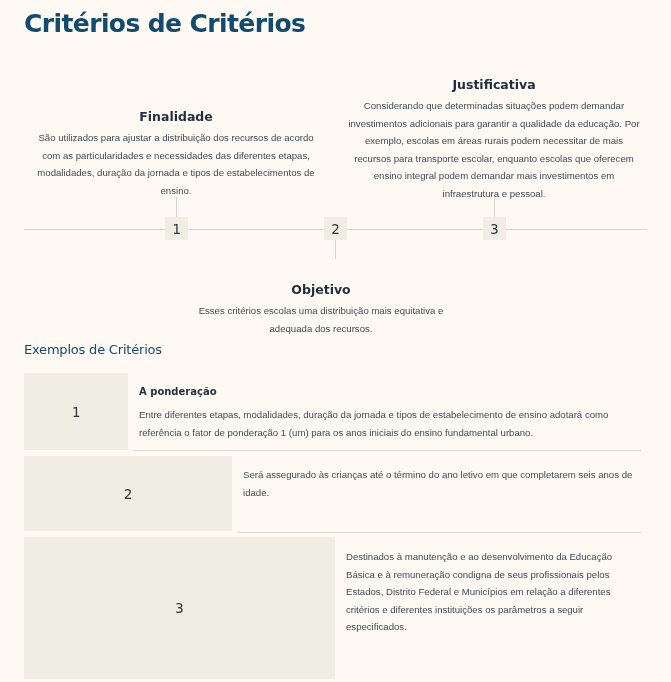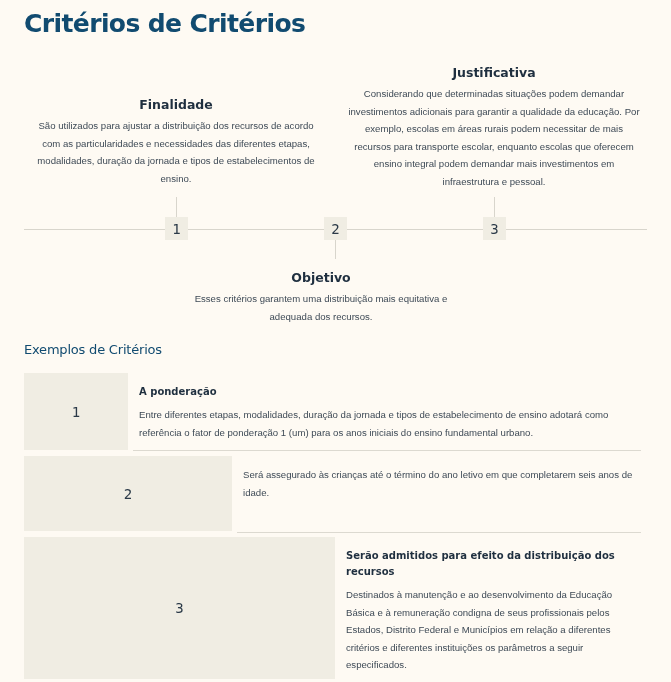--- a/index.html
+++ b/index.html
@@ -8,21 +8,21 @@
 
     .page-title {
       position: absolute; left: 24px; top: 9px;
       font-family: "DejaVu Sans", sans-serif; font-weight: bold;
       font-size: 25px; color: #114b70; letter-spacing: -0.6px; white-space: nowrap;
     }
 
     .tl-block { position: absolute; text-align: center; }
     .tl-heading {
       font-family: "DejaVu Sans", sans-serif; font-weight: bold;
-      font-size: 12.5px; color: #1f2f3f; margin-bottom: 5px;
+      font-size: 12.5px; color: #1f2f3f; margin-bottom: 5px; margin-top: 12px;
     }
     .tl-text { font-size: 9.6px; line-height: 17.5px; color: #3e4a56; }
 
     .tl-line { position: absolute; left: 24px; top: 229px; width: 623px; height: 1px; background: #d8d5cc; }
     .tl-stem { position: absolute; width: 1px; background: #d8d5cc; }
     .tl-marker {
       position: absolute; width: 23px; height: 23px; top: 217px;
       background: #f0ede3; color: #2b3a48; font-family: "DejaVu Sans Mono", monospace;
       font-size: 14px; display: flex; align-items: center; justify-content: center;
     }
@@ -65,35 +65,34 @@
 <div class="tl-stem" style="left:176px; top:197px; height:20px;"></div>
 <div class="tl-stem" style="left:335px; top:240px; height:19px;"></div>
 <div class="tl-stem" style="left:494px; top:197px; height:20px;"></div>
 
 <div class="tl-marker" style="left:165px;">1</div>
 <div class="tl-marker" style="left:324px;">2</div>
 <div class="tl-marker" style="left:483px;">3</div>
 
 <div class="tl-block" style="left:181px; top:270px; width:280px;">
   <div class="tl-heading">Objetivo</div>
-  <div class="tl-text">Esses critérios garantem uma distribuição mais equitativa e adequada dos recursos.</div>
+  <div class="tl-text">Esses critérios escolas uma distribuição mais equitativa e adequada dos recursos.</div>
 </div>
 
 <h2 class="section-title">Exemplos de Critérios</h2>
 
 <div class="ex-num" style="top:373px; width:104px; height:77px;">1</div>
 <div class="ex-body" style="left:139px; top:384px; width:500px;">
   <div class="ex-title">A ponderação</div>
   <div class="ex-text">Entre diferentes etapas, modalidades, duração da jornada e tipos de estabelecimento de ensino adotará como referência o fator de ponderação 1 (um) para os anos iniciais do ensino fundamental urbano.</div>
 </div>
 <div class="ex-divider" style="left:133px; top:450px; width:508px;"></div>
 
 <div class="ex-num" style="top:456px; width:208px; height:75px;">2</div>
 <div class="ex-body" style="left:243px; top:466px; width:396px;">
   <div class="ex-text">Será assegurado às crianças até o término do ano letivo em que completarem seis anos de idade.</div>
 </div>
 <div class="ex-divider" style="left:237px; top:532px; width:404px;"></div>
 
 <div class="ex-num" style="top:537px; width:311px; height:142px;">3</div>
 <div class="ex-body" style="left:346px; top:548px; width:290px;">
-  <div class="ex-title">Serão admitidos para efeito da distribuição dos recursos</div>
   <div class="ex-text">Destinados à manutenção e ao desenvolvimento da Educação Básica e à remuneração condigna de seus profissionais pelos Estados, Distrito Federal e Municípios em relação a diferentes critérios e diferentes instituições os parâmetros a seguir especificados.</div>
 </div>
 
 </body></html>

